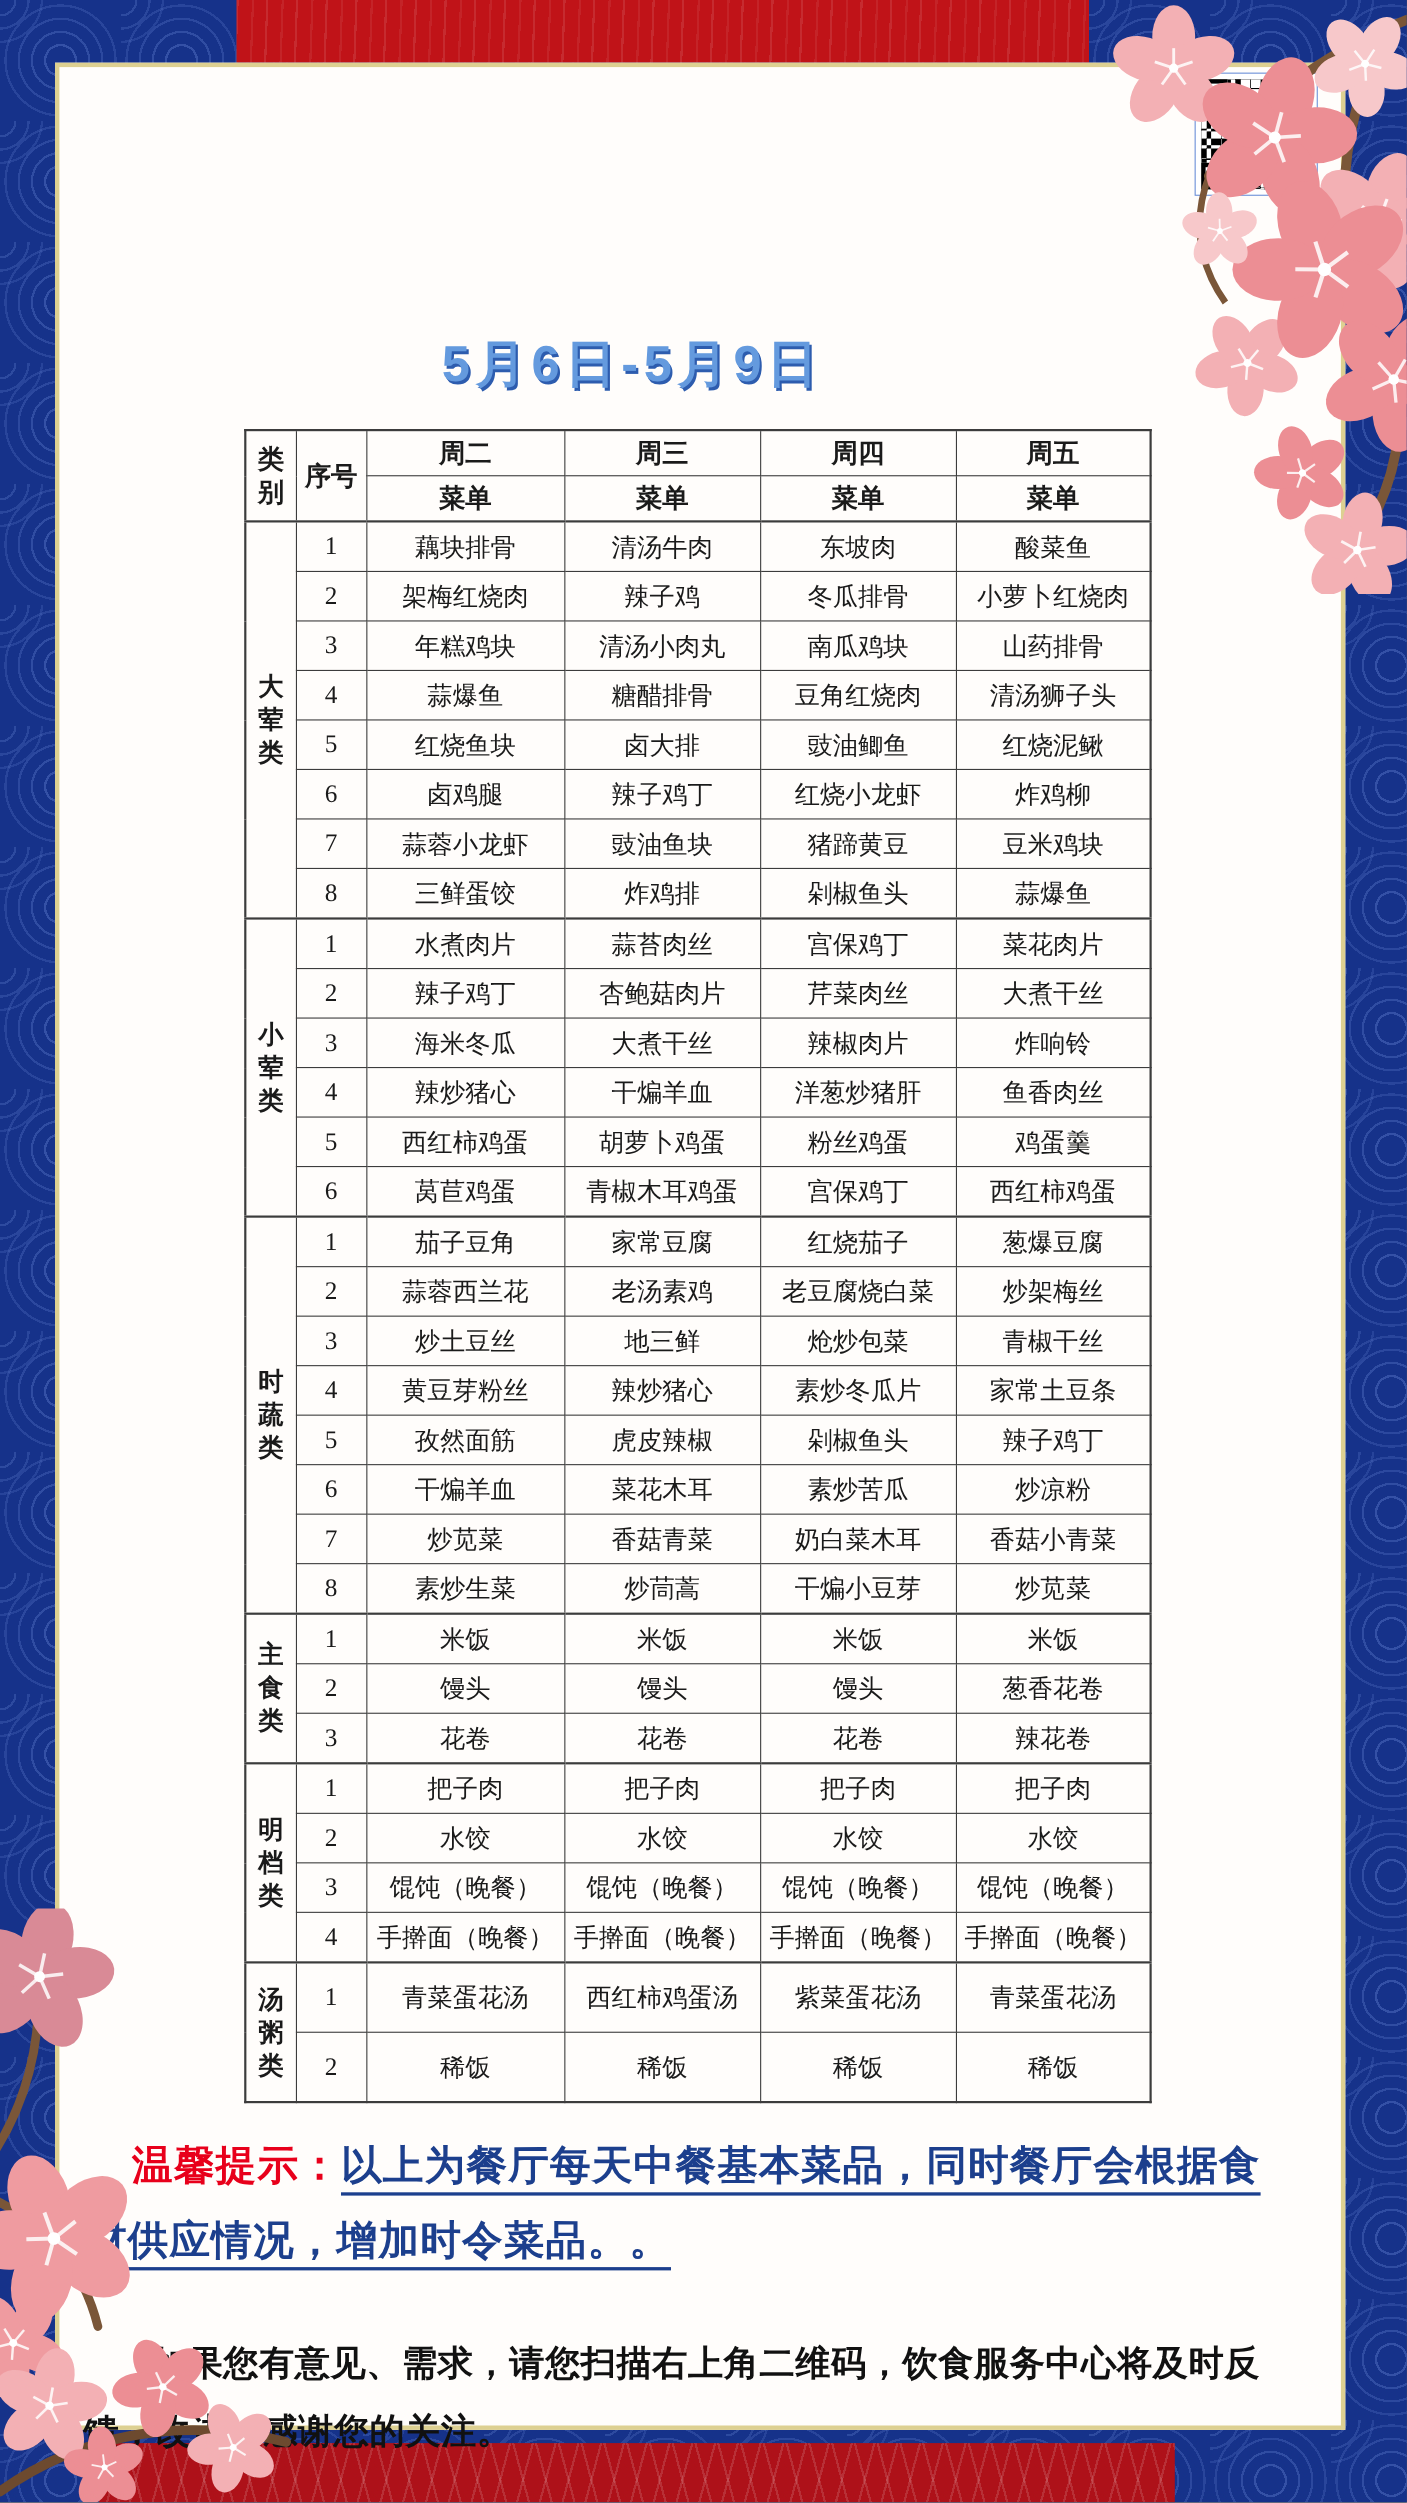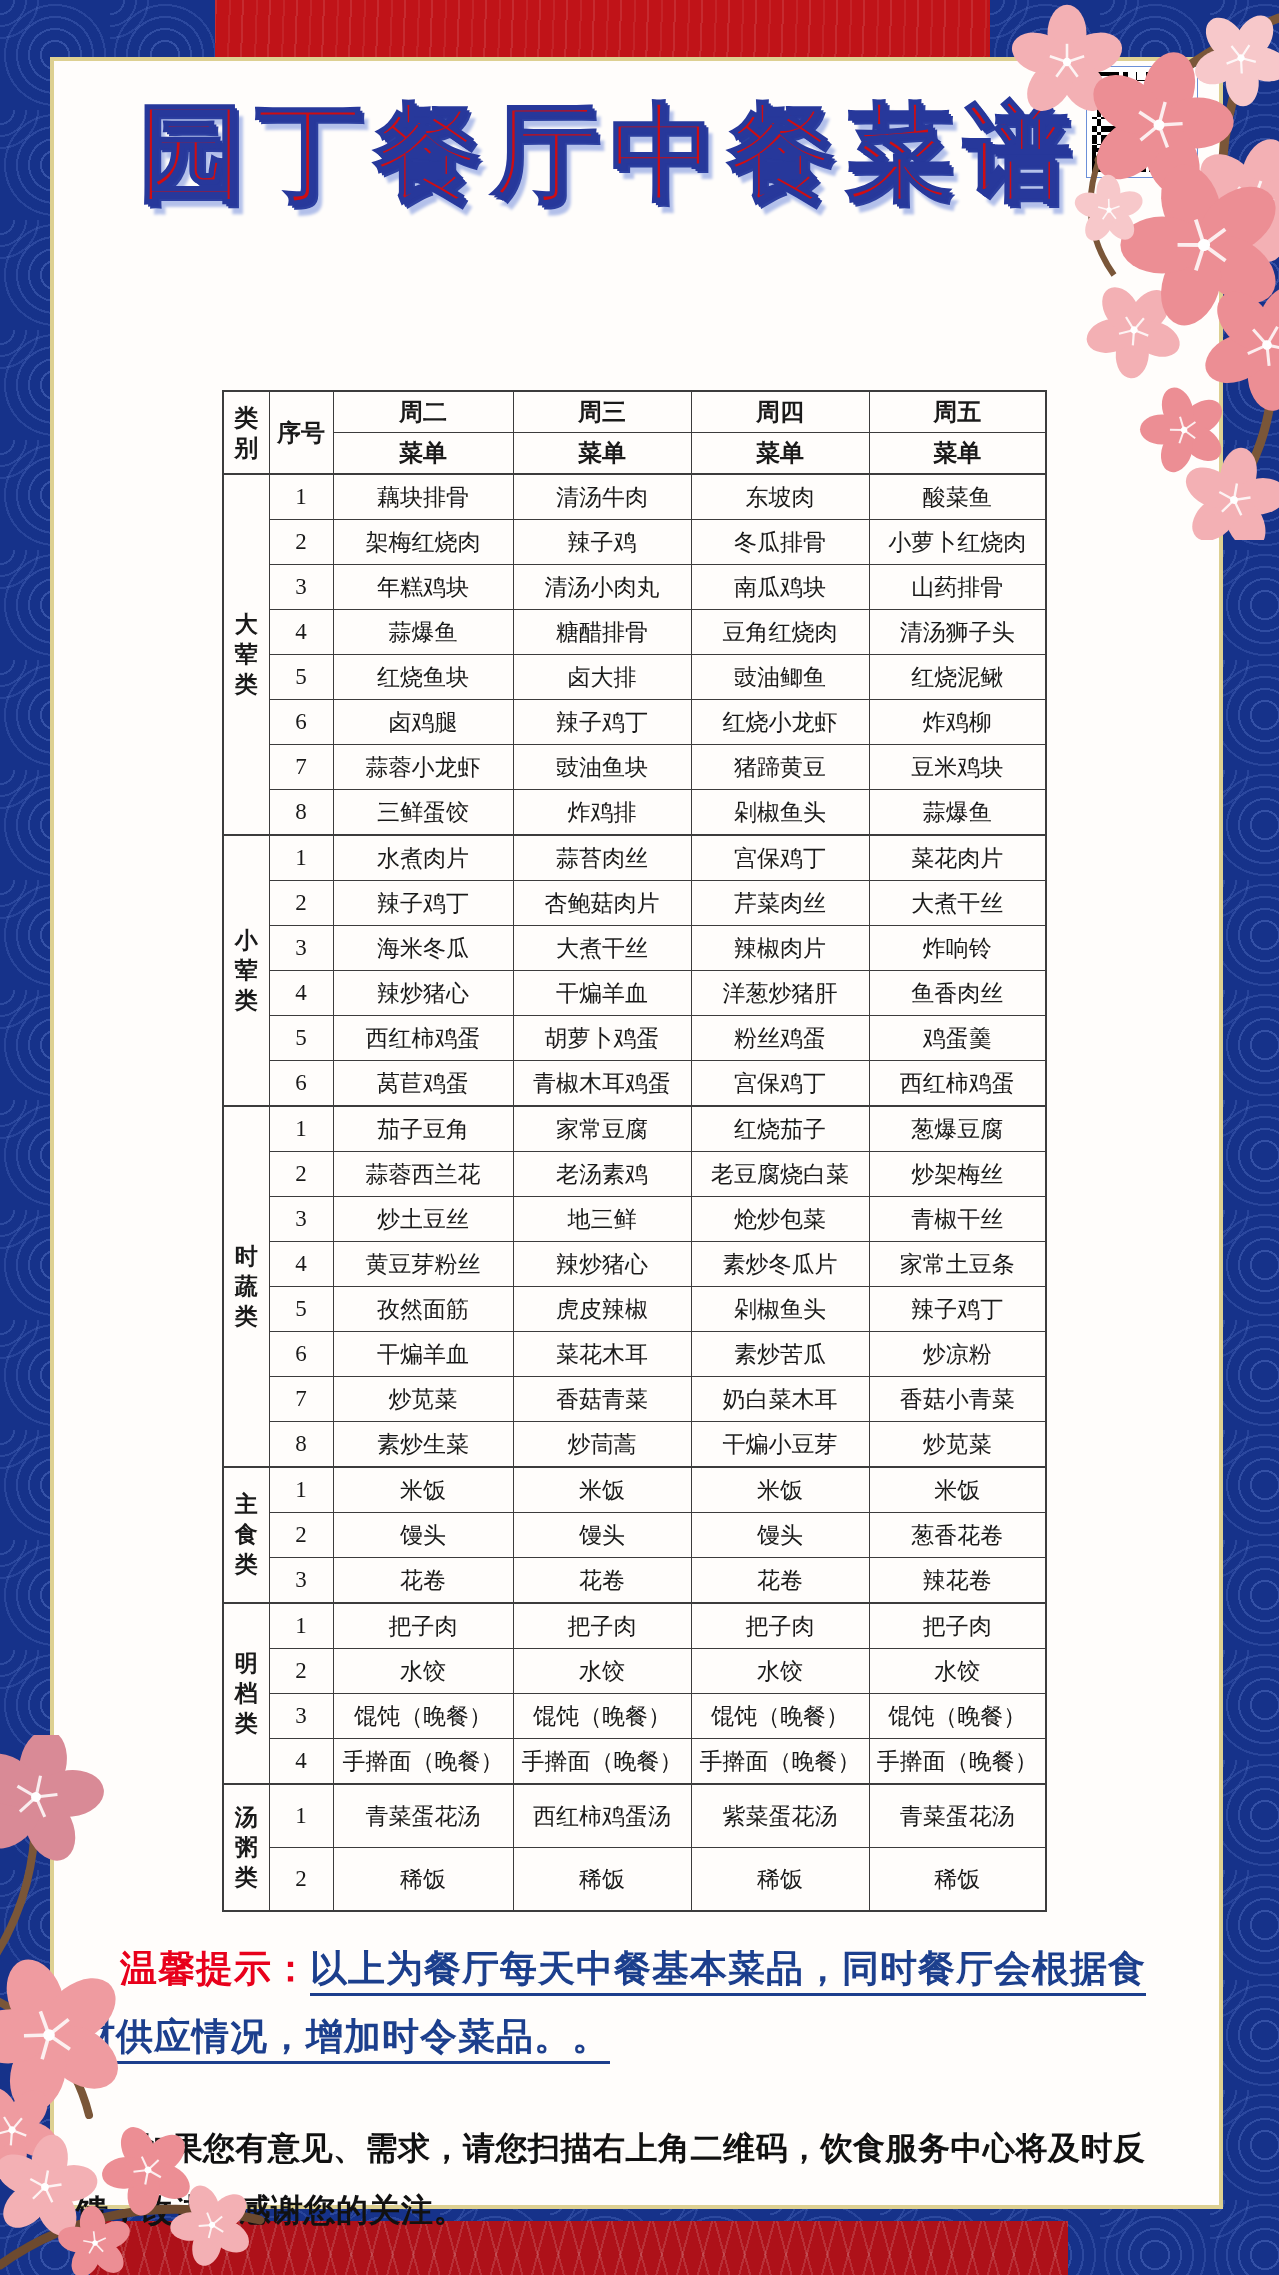--- a/index.html
+++ b/index.html
@@ -96,21 +96,21 @@
 </style>
 </head>
 <body>
 
 <div class="poster">
 
   <div class="band-top"></div>
   <div class="band-bottom"></div>
   <div class="panel"></div>
 
-  <div class="title">园丁餐厅中餐菜谱</div>
+  <div class="date">5月6日-5月9日</div>
 
   <div class="qr">
     <div class="qr-noise">
       <div class="finder tl">
           <div></div>
         </div>
       <div class="finder tr">
           <div></div>
         </div>
       <div class="finder bl">

